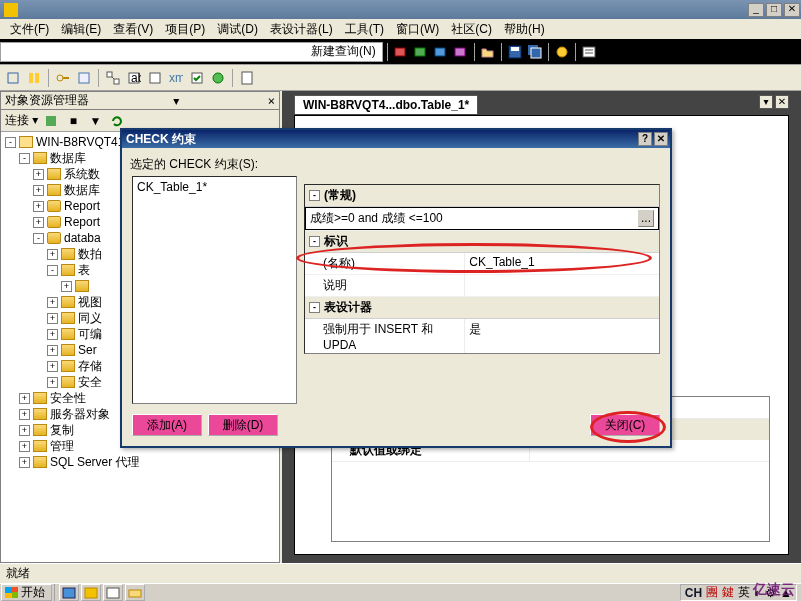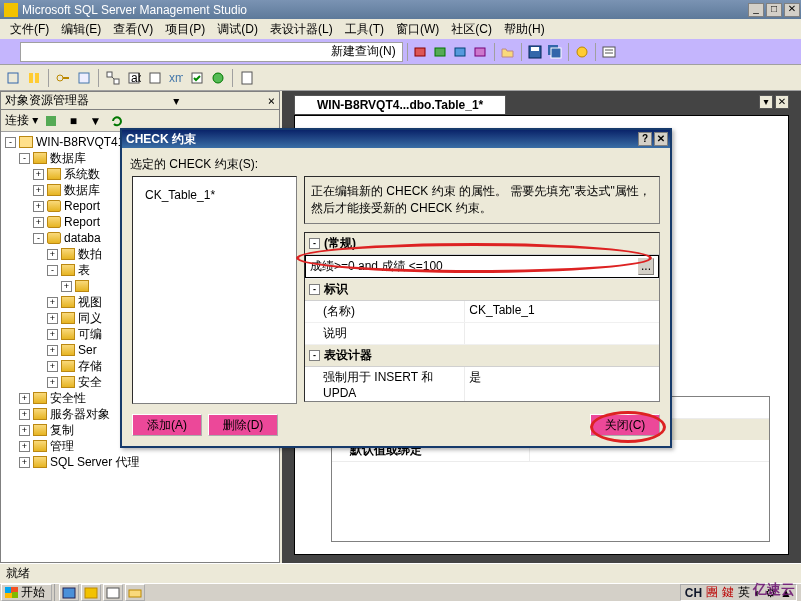--- a/index.html
+++ b/index.html
@@ -9,21 +9,21 @@
 .titlebar { height: 19px; background: linear-gradient(#7a93b3, #5e7a9a); color: #fff; display: flex; align-items: center; padding-left: 4px; }
 .titlebar .icon-slot { width: 14px; height: 14px; background: #f2c200; margin-right: 4px; }
 .titlebar .spacer { flex: 1; }
 .titlebar .winbtn { width: 16px; height: 14px; background: #d4d0c8; border: 1px solid #808080; margin: 0 1px; text-align: center; line-height: 10px; color: #000; font-size: 10px; cursor: pointer; }
 
 
 .menubar { height: 20px; background: #ece9d8; display: flex; align-items: center; padding-left: 4px; }
 .menu-item { padding: 2px 6px; cursor: pointer; }
 
 
-.toolbar { height: 26px; background: #c4b5fd; border-bottom: 1px solid #a0a0a0; display: flex; align-items: center; padding-left: 20px; gap: 2px; }
+.toolbar { height: 26px; background: #000000; border-bottom: 1px solid #a0a0a0; display: flex; align-items: center; padding-left: 0; gap: 2px; }
 .toolbar2 { height: 26px; background: #ece9d8; border-bottom: 1px solid #a0a0a0; display: flex; align-items: center; padding-left: 4px; gap: 3px; }
 .tb-btn { width: 18px; height: 18px; border: 1px solid transparent; cursor: pointer; display: inline-flex; align-items: center; justify-content: center; }
 .tb-btn svg { width: 14px; height: 14px; }
 .tb-newquery { height: 20px; border: 1px solid #a0a0a0; background: #fff; padding: 0 6px; display: flex; align-items: center; cursor: pointer; gap: 4px; }
 .tb-sep { width: 1px; height: 18px; background: #a0a0a0; margin: 0 2px; }
 
 
 .workspace { position: absolute; top: 91px; left: 0; right: 0; bottom: 38px; }
 .obj-explorer { position: absolute; left: 0; top: 0; width: 280px; bottom: 0; background: #fff; border: 1px solid #808080; }
 .obj-explorer .pane-title { height: 18px; background: #ece9d8; border-bottom: 1px solid #808080; padding-left: 4px; display: flex; align-items: center; }
@@ -34,40 +34,40 @@
 .tree-row .exp { width: 11px; height: 11px; border: 1px solid #808080; text-align: center; line-height: 9px; font-size: 9px; margin-right: 3px; background: #fff; cursor: pointer; }
 .tree-row .ticon { width: 14px; height: 12px; margin-right: 3px; }
 .folder { background: linear-gradient(#f9d97b, #e6b422); border: 1px solid #bb8811; }
 .db-icon { background: linear-gradient(#f9d97b, #e6b422); border-radius: 2px; border: 1px solid #bb8811; }
 .server-icon { background: #ffe08a; border: 1px solid #bb8811; }
 .ind { display: inline-block; }
 
 
 .docarea { position: absolute; left: 282px; top: 0; right: 0; bottom: 0; background: #444; }
 .doc-tabs { position: absolute; left: 12px; top: 4px; right: 12px; height: 20px; }
-.doc-tab { display: inline-block; background: #fff; border: 1px solid #555; border-bottom: none; padding: 2px 22px; font-weight: bold; }
+.doc-tab { display: inline-block; background: #fff; border: 1px solid #555; border-bottom: none; padding: 2px 8px; font-weight: bold; }
 .doc-ctrl { position: absolute; right: 12px; top: 4px; display: flex; gap: 2px; }
 .doc-ctrl span { width: 14px; height: 14px; background: #ece9d8; border: 1px solid #555; text-align: center; line-height: 12px; cursor: pointer; font-size: 10px; }
 .doc-body { position: absolute; left: 12px; top: 24px; right: 12px; bottom: 8px; background: #fff; border: 1px solid #000; overflow: hidden; }
 
 .propgrid { position: absolute; left: 36px; right: 18px; top: 280px; bottom: 12px; border: 1px solid #808080; background: #fff; }
 .propgrid-row { display: flex; border-bottom: 1px solid #ececec; }
 .propgrid-cat { background: #ece9d8; font-weight: bold; padding: 2px 4px; display: flex; align-items: center; }
 .propgrid-cat .cat-exp { width: 11px; height: 11px; border: 1px solid #808080; background: #fff; text-align: center; line-height: 9px; font-size: 9px; margin-right: 4px; cursor: pointer; }
 .propgrid-name { width: 45%; padding: 2px 4px 2px 18px; }
 .propgrid-val { flex: 1; padding: 2px 4px; border-left: 1px solid #ececec; }
 
 
 .dialog { position: absolute; left: 120px; top: 128px; width: 552px; height: 320px; background: #ece9d8; border: 2px solid #163a6b; box-shadow: 2px 2px 4px rgba(0,0,0,0.3); z-index: 100; }
 .dlg-title { height: 18px; background: linear-gradient(#0a246a, #3a6ea5); color: #fff; display: flex; align-items: center; padding-left: 4px; font-weight: bold; }
 .dlg-title .dlg-btns { margin-left: auto; display: flex; gap: 2px; margin-right: 2px; }
 .dlg-title .dlg-btns span { width: 14px; height: 14px; background: #d4d0c8; color: #000; text-align: center; line-height: 12px; border: 1px solid #808080; cursor: pointer; font-size: 10px; }
 .dlg-body { padding: 8px; height: calc(100% - 18px); position: relative; }
 .dlg-label { margin-bottom: 4px; }
-.dlg-list { position: absolute; left: 10px; top: 28px; width: 165px; height: 228px; background: #fff; border: 1px inset #808080; padding: 10px; overflow: auto; }
+.dlg-list { position: absolute; left: 10px; top: 28px; width: 165px; height: 228px; background: #fff; border: 1px inset #808080; padding: 2px; overflow: auto; }
 .dlg-list-item { padding: 1px 2px; cursor: pointer; }
 .dlg-right { position: absolute; left: 182px; top: 28px; right: 10px; height: 228px; }
 .dlg-desc { border: 1px inset #808080; background: #ece9d8; padding: 6px; height: 48px; }
 .dlg-propgrid { border: 1px inset #808080; background: #fff; margin-top: 8px; height: 170px; overflow: auto; }
 .dlg-propgrid .propgrid-cat { border-bottom: 1px solid #d0d0d0; }
 .dlg-propgrid .propgrid-row { border-bottom: 1px solid #f0f0f0; min-height: 17px; }
 .dlg-prop-sel .propgrid-name { background: #0a246a; color: #fff; }
 .dlg-prop-sel .propgrid-val { border: 1px solid #000; }
 .dlg-ellipsis { width: 16px; border: 1px outset #d4d0c8; background: #d4d0c8; text-align: center; cursor: pointer; }
 .dlg-buttons { position: absolute; left: 10px; bottom: 10px; right: 10px; display: flex; }
@@ -86,21 +86,20 @@
 .win-flag { width: 13px; height: 11px; background: conic-gradient(#f25022 0 25%, #7fba00 0 50%, #ffb900 0 75%, #00a4ef 0 100%); }
 .tb-task { width: 20px; height: 17px; border: 1px outset #fff; margin-left: 2px; display: flex; align-items: center; justify-content: center; cursor: pointer; }
 .tray { margin-left: auto; display: flex; align-items: center; gap: 4px; margin-right: 4px; height: 17px; border: 1px inset #fff; padding: 0 4px; }
 .watermark { position: absolute; right: 6px; bottom: 2px; color: #701a75; font-size: 14px; font-weight: bold; pointer-events: none; opacity: .9; z-index: 300; }
 </style>
 </head>
 <body>
 
 <div class="titlebar">
   <div class="icon-slot"></div>
-  <span>Microsoft SQL Server Management Studio</span>
   <div class="spacer"></div>
   <div class="winbtn">_</div>
   <div class="winbtn">□</div>
   <div class="winbtn">✕</div>
 </div>
 
 <div class="menubar">
   <span class="menu-item">文件(F)</span>
   <span class="menu-item">编辑(E)</span>
   <span class="menu-item">查看(V)</span>
@@ -431,21 +430,20 @@
       <span>?</span>
       <span>✕</span>
     </div>
   </div>
   <div class="dlg-body">
     <div class="dlg-label">选定的 CHECK 约束(S):</div>
     <div class="dlg-list">
       <div class="dlg-list-item">CK_Table_1*</div>
     </div>
     <div class="dlg-right">
-      <div class="dlg-desc">正在编辑新的 CHECK 约束 的属性。 需要先填充"表达式"属性，然后才能接受新的 CHECK 约束。</div>
       <div class="dlg-propgrid">
         <div class="propgrid-cat">
             <span class="cat-exp">-</span>
             <span>(常规)</span>
           </div>
         <div class="propgrid-row dlg-prop-sel">
           <div class="propgrid-val" style="display:flex">
               <span style="flex:1">成绩&gt;=0 and 成绩 &lt;=100</span>
               <span class="dlg-ellipsis">...</span>
             </div>

